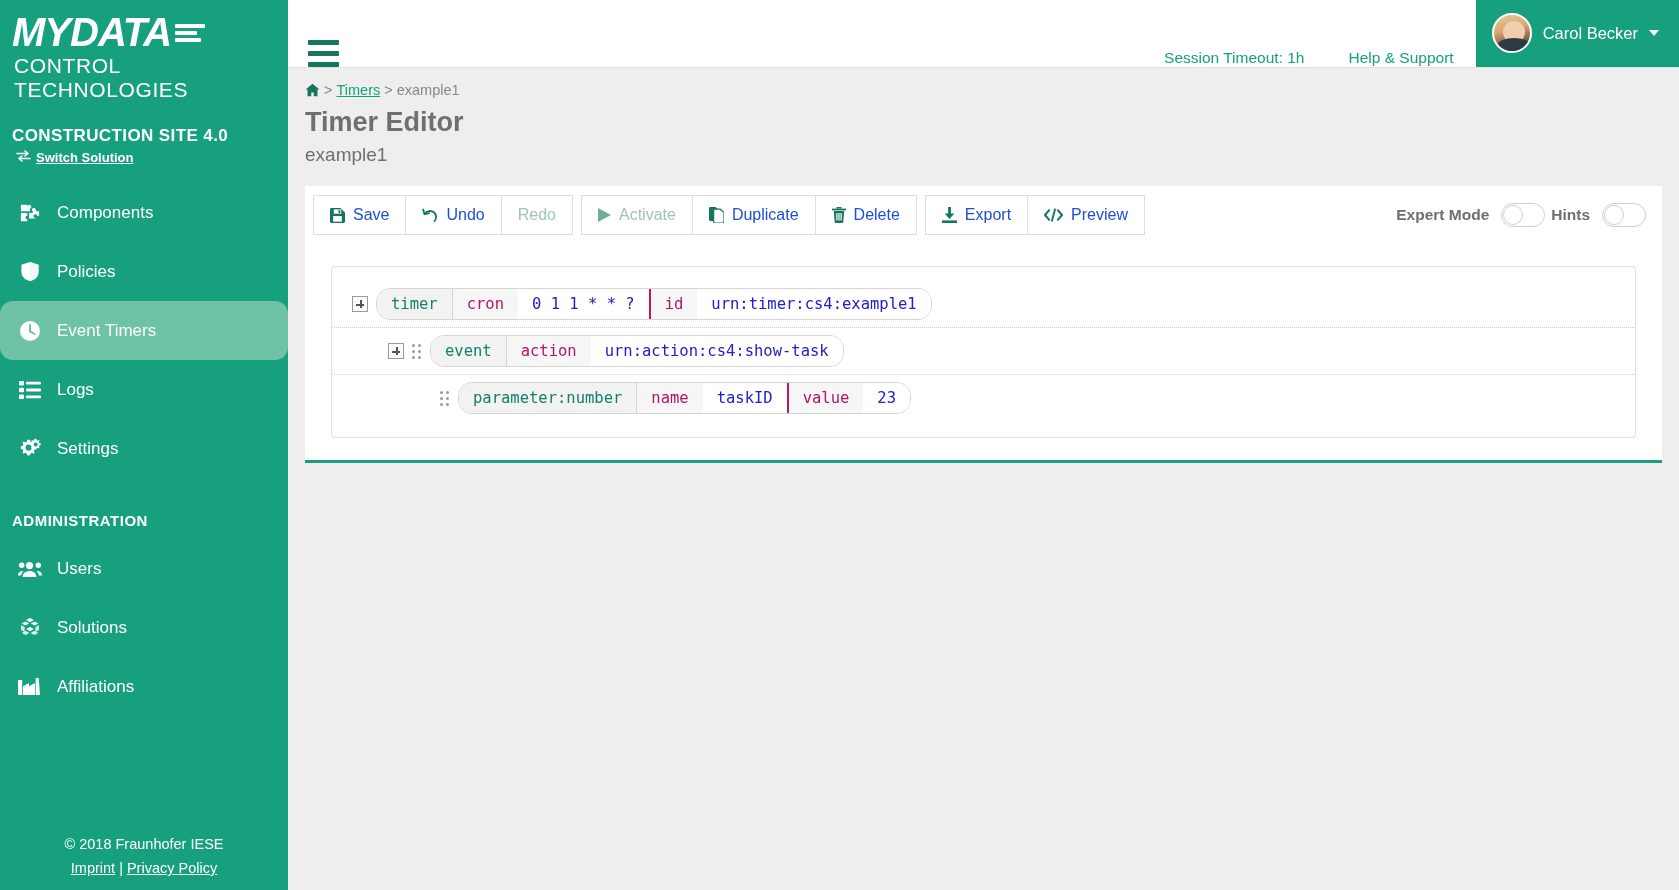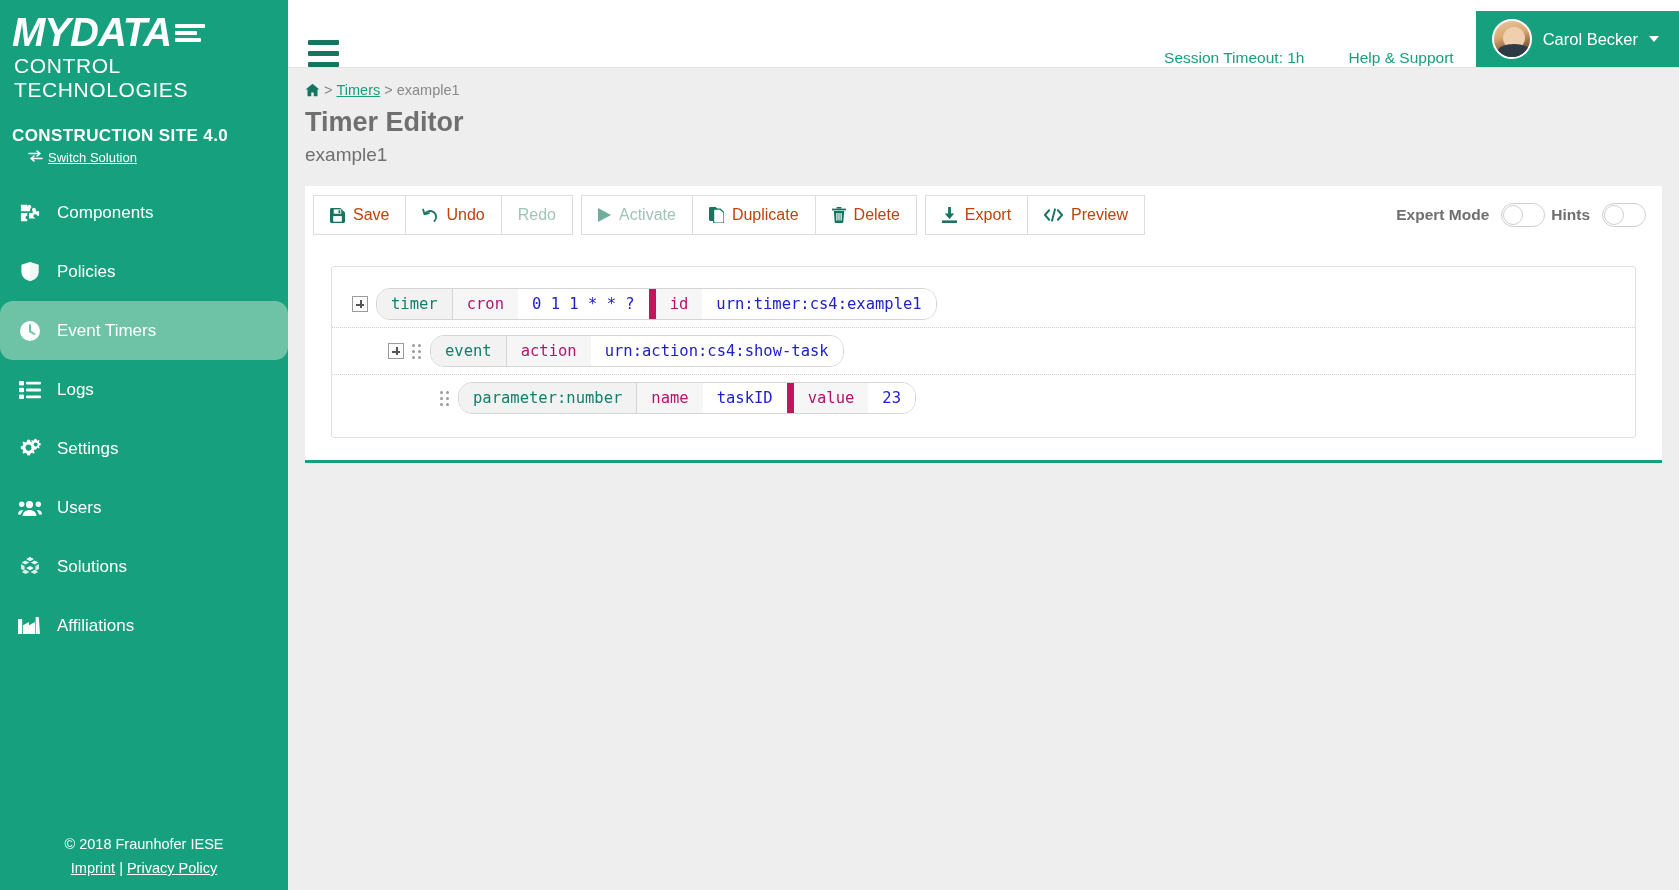--- a/index.html
+++ b/index.html
@@ -37,23 +37,24 @@
     font-size: 21px; letter-spacing: 0.6px;
     color: #ffffff; line-height: 24px; padding-left: 2px;
     font-weight: 400;
   }
   .solution-title {
     margin-top: 24px; padding: 0 12px;
     font-size: 17px; font-weight: 700; letter-spacing: 0.4px;
     color: #ffffff;
   }
   .switch-solution {
-    padding: 0 28px; margin-top: 4px;
+    padding: 0 16px; margin-top: 4px;
     font-size: 13px; display: flex; align-items: center; gap: 5px;
     color: #ffffff;
+    font-weight: bold;
   }
   .switch-solution .lbl { text-decoration: underline; cursor: pointer; }
 
   .nav { margin-top: 18px; }
   .nav-item {
     display: flex; align-items: center; gap: 14px;
     height: 59px; padding: 0 0 0 17px;
     font-size: 17px; color: #ffffff; cursor: pointer;
   }
   .nav-item.active { background: #6ec3a7; border-radius: 13px; }
@@ -89,21 +90,21 @@
     gap: 6px; padding-left: 20px; cursor: pointer;
   }
   .burger i { display: block; width: 31px; height: 5px; background: #17755f; border-radius: 1px; }
   .topbar-spacer { flex: 1; }
   .top-link {
     font-size: 15.5px; color: #17a07e; padding: 0 22px;
     text-decoration: none; cursor: pointer; white-space: nowrap;
   }
   .user-box {
     background: #17a07e; color: #ffffff;
-    height: 56px; display: flex; align-items: center; gap: 11px;
+    height: 68px; display: flex; align-items: center; gap: 11px;
     padding: 0 20px 0 16px; cursor: pointer; min-width: 190px;
   }
   .avatar {
     width: 40px; height: 40px; border-radius: 50%;
     background: linear-gradient(165deg, #e8c89f 0%, #d9a86f 40%, #8c6340 70%, #2c3440 100%);
     border: 2px solid #ffffff; overflow: hidden; position: relative; flex: 0 0 40px;
   }
   .avatar::after {
     content: ""; position: absolute; left: 9px; top: 6px;
     width: 22px; height: 22px; border-radius: 50%;
@@ -144,21 +145,21 @@
   }
   .toolbar {
     display: flex; align-items: center;
     padding: 8px 10px 8px 8px;
     min-height: 58px;
   }
   .btn-group { display: flex; align-items: stretch; }
   .tbtn {
     display: flex; align-items: center; gap: 8px;
     height: 40px; padding: 0 16px;
-    font-size: 16px; color: #c2410c;
+    font-size: 16px; color: #1d4ed8;
     background: #ffffff;
     border: 1px solid #dddddd;
     border-right: none;
     cursor: pointer; white-space: nowrap;
   }
   .tbtn:last-child { border-right: 1px solid #dddddd; }
   .tbtn.disabled { color: #9fc4b8; cursor: default; }
   .tbtn .ic { display: inline-flex; align-items: center; }
   .gap { width: 8px; }
   .toolbar-spacer { flex: 1; }
@@ -212,21 +213,21 @@
     overflow: hidden;
     font-family: "DejaVu Sans Mono", "Liberation Mono", monospace;
     font-size: 15.5px;
   }
   .tk {
     padding: 6px 14px; display: flex; align-items: center; white-space: pre;
   }
   .tk.tag { background: #f2f2f2; color: #12806b; border-right: 1px solid #d5d5d5; }
   .tk.key { background: #f6f6f6; color: #b3146b; }
   .tk.val { background: #ffffff; color: #2020cc; }
-  .tk.sep-l { border-left: 7px solid #be185d; }
+  .tk.sep-l { border-left: 2px solid #be185d; }
   .row-rest { flex: 1; }
 </style>
 </head>
 <body>
 
 <div class="app">
 
   <aside class="sidebar">
 
     <div class="logo-wrap">
@@ -305,20 +306,21 @@
             <path d="M9.6 1.6 8.2 2l-.5 1.8-1.6.6L4.6 3.4 3.4 4.6l1 1.5-.6 1.6L2 8.2l-.4 1.4.4 1.4 1.8.5.6 1.6-1 1.5 1.2 1.2 1.5-1 1.6.6.5 1.8 1.4.4 1.4-.4.5-1.8 1.6-.6 1.5 1 1.2-1.2-1-1.5.6-1.6 1.8-.5.4-1.4-.4-1.4-1.8-.5-.6-1.6 1-1.5-1.2-1.2-1.5 1-1.6-.6-.5-1.8z"></path>
             <circle cx="9.6" cy="9.6" r="3.1" fill="#17a07e"></circle>
             <path d="M18 1.2l-1 .3-.3 1.2-1.1.4-1-.7-.8.8.7 1-.4 1.1-1.2.3-.3 1 .3 1 1.2.3.4 1.1-.7 1 .8.8 1-.7 1.1.4.3 1.2 1 .3 1-.3.3-1.2 1.1-.4 1 .7.8-.8-.7-1 .4-1.1 1.2-.3.3-1-.3-1-1.2-.3-.4-1.1.7-1-.8-.8-1 .7-1.1-.4-.3-1.2z" transform="translate(-1.6,-0.4)"></path>
             <circle cx="16.7" cy="6.4" r="2" fill="#17a07e"></circle>
           </svg>
         </span>
         <span>Settings</span>
       </div>
     </nav>
 
+    <div class="admin-head">ADMINISTRATION</div>
 
     <nav class="nav" style="margin-top:0">
       <div class="nav-item">
         <span class="nav-icon">
           <svg width="24" height="18" viewBox="0 0 24 18" fill="#ffffff">
             <circle cx="11.5" cy="5.6" r="3.6"></circle>
             <path d="M4.6 17c0-3.8 3.1-6 6.9-6s6.9 2.2 6.9 6z"></path>
             <circle cx="3.7" cy="5.2" r="2.7"></circle>
             <path d="M0 15.4c0-2.6 1.7-4.2 3.8-4.2 .6 0 1.2.1 1.7.3-1.3 1-2.2 2.4-2.5 3.9z"></path>
             <circle cx="20.3" cy="5.2" r="2.7"></circle>

